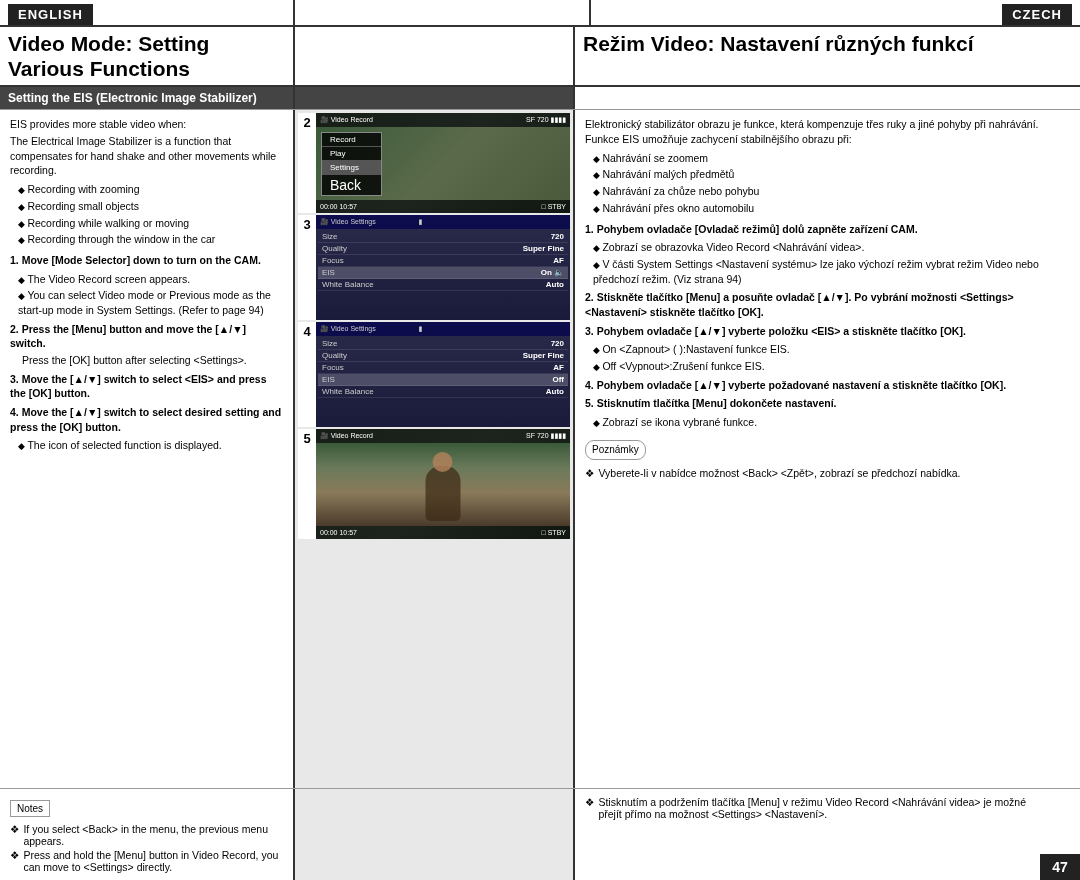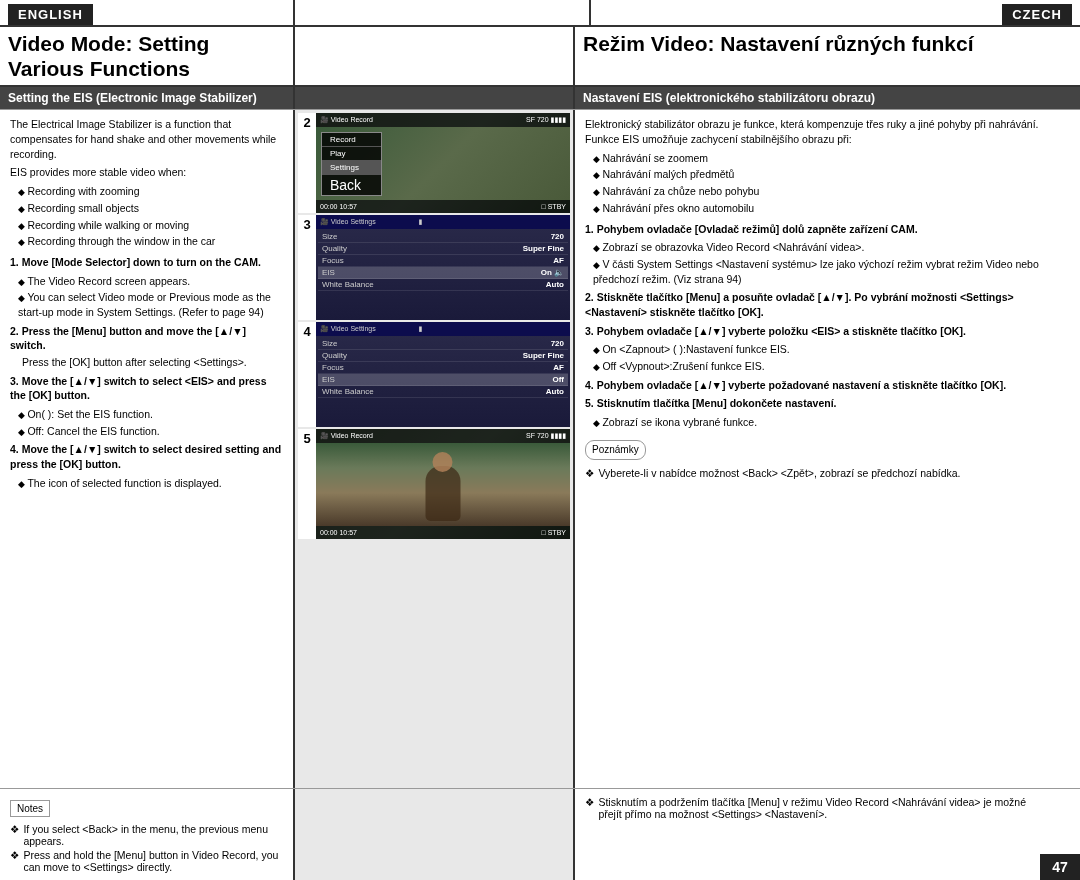--- a/index.html
+++ b/index.html
@@ -180,51 +180,46 @@
     </div>
     <div style="flex:0 0 280px; border-right:2px solid #333;"></div>
     <div style="flex:1; padding:4px 8px;">
       <div style="font-size:21px; font-weight:bold; line-height:1.2;">Režim Video: Nastavení různých funkcí</div>
     </div>
   </div>
 
   <div style="display:flex; border-bottom:1px solid #999;">
     <div style="flex:0 0 295px; border-right:2px solid #333; background:#444; color:#fff; font-size:12px; font-weight:bold; padding:4px 8px;">Setting the EIS (Electronic Image Stabilizer)</div>
     <div style="flex:0 0 280px; border-right:2px solid #333; background:#444;"></div>
-    <div style="flex:1; background:#444; color:#fff; font-size:12px; font-weight:bold; padding:4px 8px;">Nastavení EIS (elektronického stabilizátoru obrazu)</div>
   </div>
 
   <div style="display:flex; flex:1; overflow:hidden;">
 
     <div style="flex:0 0 295px; border-right:2px solid #333; padding:7px 10px; font-size:10.5px; line-height:1.4; overflow:hidden;">
 
+      <p style="margin-bottom:2px;">EIS provides more stable video when:</p>
       <p style="margin-bottom:4px;">The Electrical Image Stabilizer is a function that compensates for hand shake and other movements while recording.</p>
-      <p style="margin-bottom:2px;">EIS provides more stable video when:</p>
 
       <ul class="diamond-list">
         <li>Recording with zooming</li>
         <li>Recording small objects</li>
         <li>Recording while walking or moving</li>
         <li>Recording through the window in the car</li>
       </ul>
 
       <p class="step-instruction bold" style="margin-top:6px;">1.  Move [Mode Selector] down to turn on the CAM.</p>
       <ul class="diamond-list">
         <li>The Video Record screen appears.</li>
         <li>You can select Video mode or Previous mode as the start-up mode in System Settings. (Refer to page 94)</li>
       </ul>
 
       <p class="step-instruction bold" style="margin-top:4px;">2.  Press the [Menu] button and move the [▲/▼] switch.</p>
       <p style="margin-left:12px; margin-bottom:2px;">Press the [OK] button after selecting &lt;Settings&gt;.</p>
 
       <p class="step-instruction bold" style="margin-top:4px;">3.  Move the [▲/▼] switch to select &lt;EIS&gt; and press the [OK] button.</p>
-      <ul class="diamond-list">
-        <li>On(     ): Set the EIS function.</li>
-        <li>Off: Cancel the EIS function.</li>
-      </ul>
 
       <p class="step-instruction bold" style="margin-top:4px;">4.  Move the [▲/▼] switch to select desired setting and press the [OK] button.</p>
 
       <ul class="diamond-list">
         <li>The icon of selected function is displayed.</li>
       </ul>
 
     </div>
 
     <div style="flex:0 0 280px; border-right:2px solid #333; background:#e8e8e8; padding:3px; display:flex; flex-direction:column; gap:2px;">

